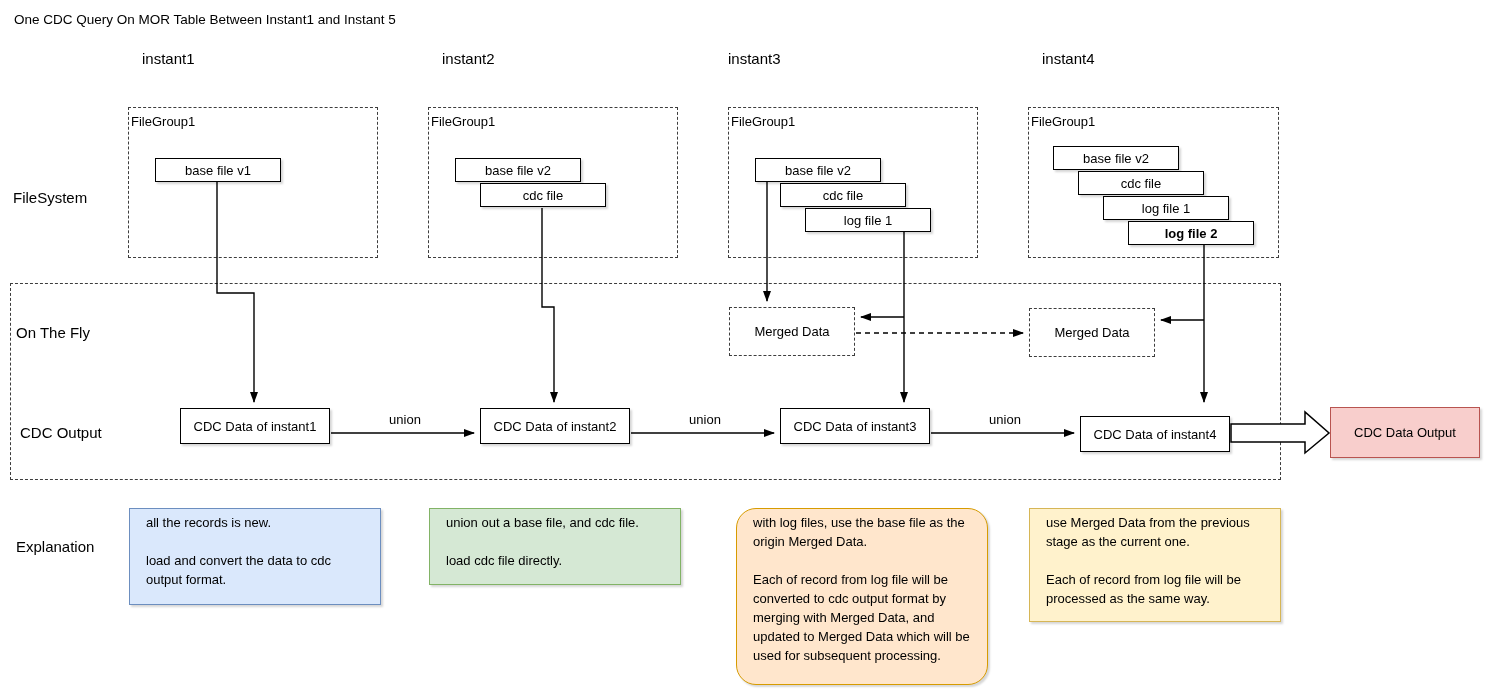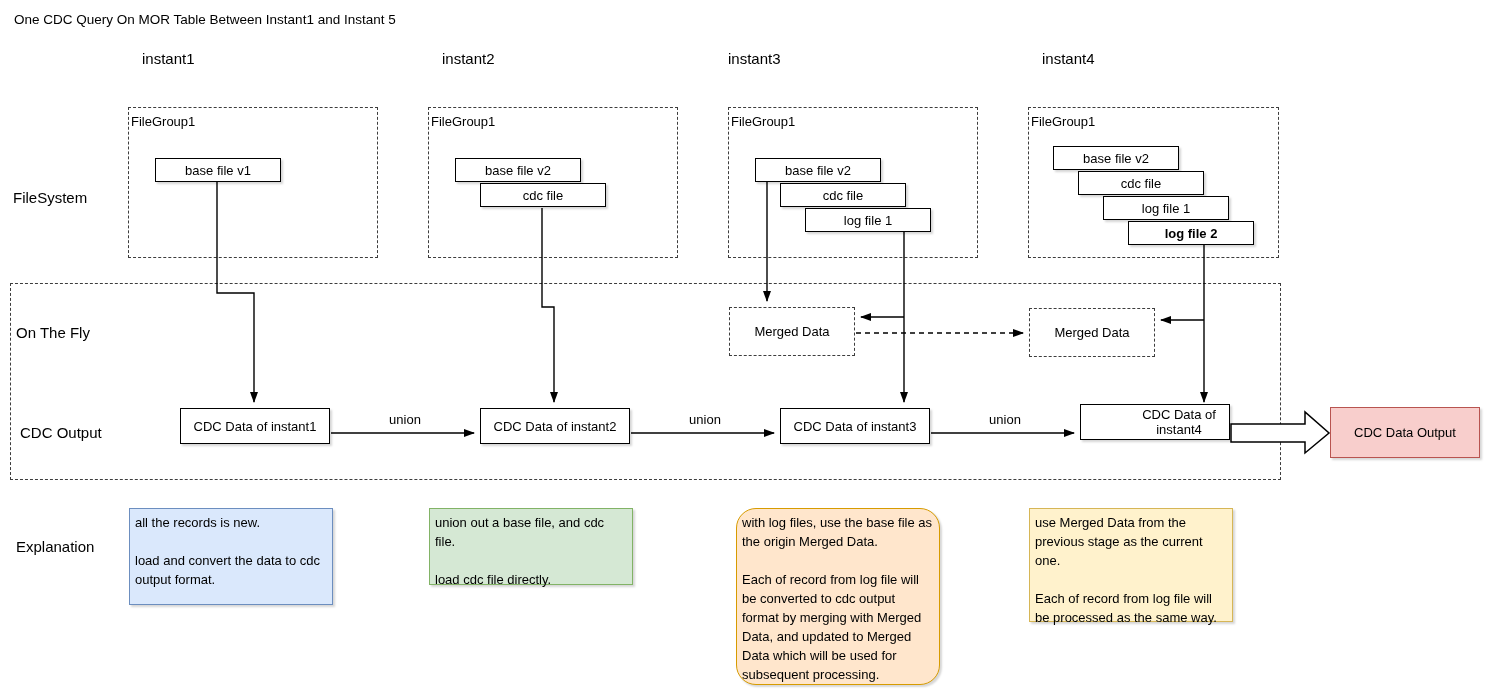--- a/index.html
+++ b/index.html
@@ -11,21 +11,21 @@
   .fg-label{position:absolute;font-size:13px;white-space:nowrap;}
   .filebox{position:absolute;width:126px;height:24px;background:#fff;border:1.4px solid #000;
            box-sizing:border-box;display:flex;align-items:center;justify-content:center;
            font-size:13px;box-shadow:2px 2px 2px rgba(0,0,0,0.16);}
   .cdcbox{position:absolute;width:150px;height:36px;background:#fff;border:1.4px solid #000;
           box-sizing:border-box;display:flex;align-items:center;justify-content:center;
           font-size:13px;text-align:center;box-shadow:2px 2px 2px rgba(0,0,0,0.16);}
   .mergedbox{position:absolute;width:126px;height:49px;background:#fff;border:1.4px dashed #3d3d3d;
           box-sizing:border-box;display:flex;align-items:center;justify-content:center;font-size:13px;}
   .union{position:absolute;font-size:13px;transform:translateX(-50%);}
-  .expl{position:absolute;width:204px;font-size:13px;line-height:19px;padding:4px 5px;
+  .expl{position:absolute;width:252px;font-size:13px;line-height:19px;padding:4px 16px;
         box-sizing:border-box;white-space:pre-line;border:1.4px solid;
         box-shadow:2px 2px 2px rgba(0,0,0,0.16);}
   .expl-blue{background:#dae8fc;border-color:#6c8ebf;}
   .expl-green{background:#d5e8d4;border-color:#82b366;}
   .expl-orange{background:#ffe6cc;border-color:#d79b00;}
   .expl-yellow{background:#fff2cc;border-color:#d6b656;}
   .outputbox{position:absolute;left:1330px;top:407px;width:150px;height:51px;
           background:#f8cecc;border:1.4px solid #b85450;box-sizing:border-box;
           display:flex;align-items:center;justify-content:center;font-size:13px;
           box-shadow:2px 2px 2px rgba(0,0,0,0.16);}
@@ -72,21 +72,21 @@
   <div class="filebox" style="left:1128px;top:221px;font-weight:bold;">log file 2</div>
 
   <div class="dash-rect" style="left:10px;top:283px;width:1271px;height:197px;"></div>
 
   <div class="mergedbox" style="left:729px;top:307px;">Merged Data</div>
   <div class="mergedbox" style="left:1029px;top:308px;">Merged Data</div>
 
   <div class="cdcbox" style="left:180px;top:408px;">CDC Data of instant1</div>
   <div class="cdcbox" style="left:480px;top:408px;">CDC Data of instant2</div>
   <div class="cdcbox" style="left:780px;top:408px;">CDC Data of instant3</div>
-  <div class="cdcbox" style="left:1080px;top:404px;padding-left:48px;">CDC Data of instant4</div>
+  <div class="cdcbox" style="left:1080px;top:416px;">CDC Data of instant4</div>
 
   <div class="union" style="left:405px;top:412px;">union</div>
   <div class="union" style="left:705px;top:412px;">union</div>
   <div class="union" style="left:1005px;top:412px;">union</div>
 
   <div class="outputbox">CDC Data Output</div>
 
   <div class="expl expl-blue" style="left:129px;top:508px;height:97px;">all the records is new.
 
 load and convert the data to cdc output format.</div>

